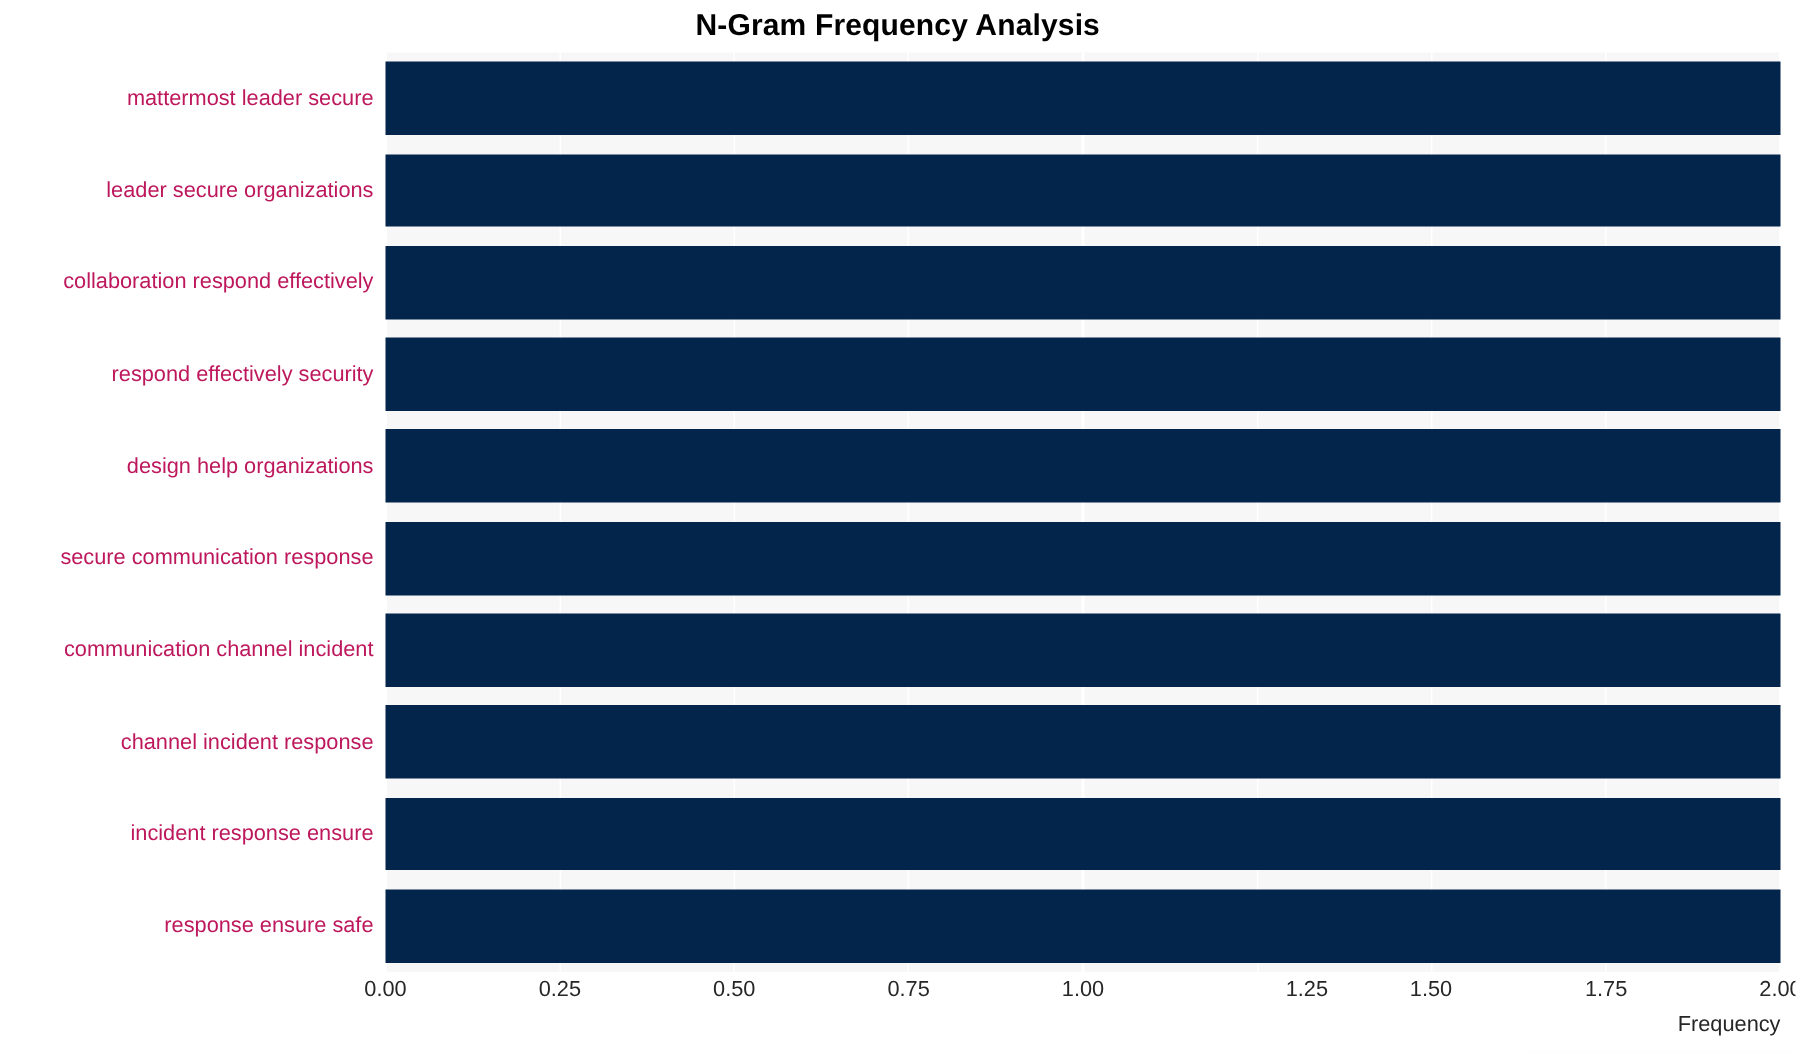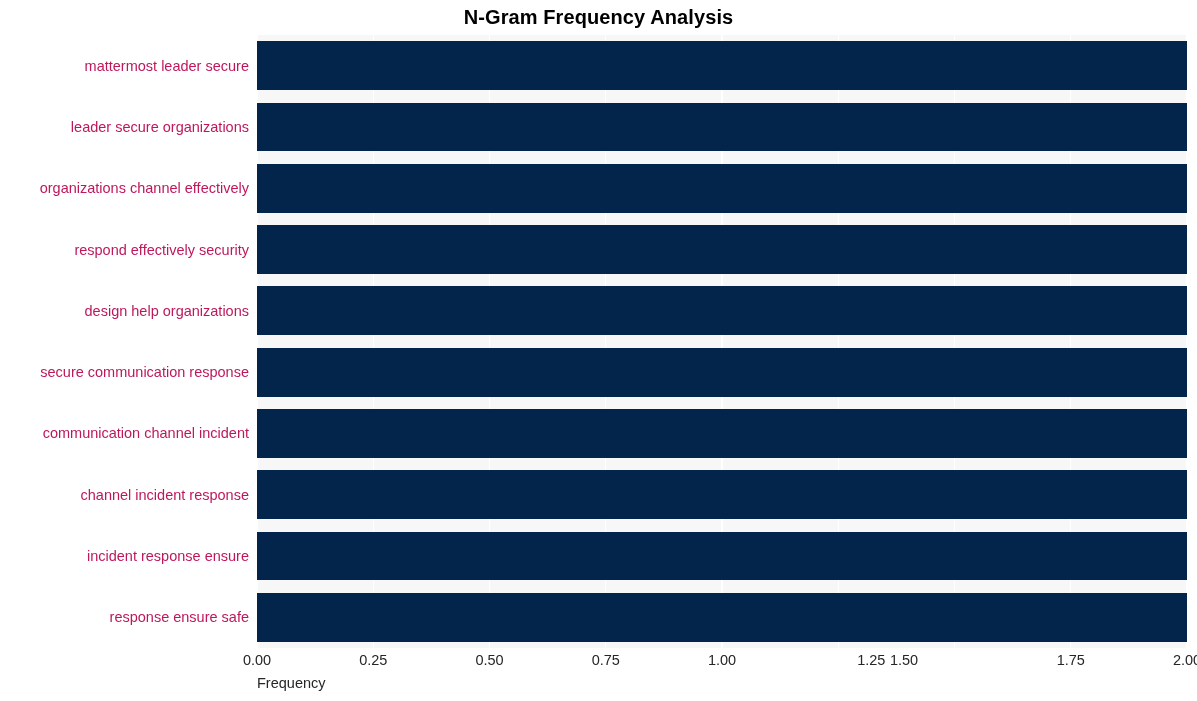--- a/index.html
+++ b/index.html
@@ -104,21 +104,21 @@
     transform: translateX(-50%);
     font-size: 14.5px;
     color: #262626;
     white-space: nowrap;
   }
   #xaxis-title {
     position: absolute;
     left: 257px;
     top: 675px;
     width: 930px;
-    text-align: left;
+    text-align: right;
     font-size: 14.5px;
     color: #262626;
   }
 </style>
 </head>
 <body>
 
 <div id="figure">
 
   <div id="chart-title">N-Gram Frequency Analysis</div>
@@ -177,37 +177,37 @@
         </div>
         <div class="bar-row" style="top: 557.983px; height: 48.7335px;">
           <div class="bar" title="response ensure safe: 2" style="width: 930px; background: rgb(3, 37, 76);"></div>
         </div>
       </div>
   </div>
 
   <div id="ylabels">
       <div class="ylabel" style="top: 23.65px;">mattermost leader secure</div>
       <div class="ylabel" style="top: 84.95px;">leader secure organizations</div>
-      <div class="ylabel" style="top: 146.25px;">organizations channel effectively</div>
+      <div class="ylabel" style="top: 146.25px;">collaboration respond effectively</div>
       <div class="ylabel" style="top: 207.55px;">respond effectively security</div>
       <div class="ylabel" style="top: 268.85px;">design help organizations</div>
       <div class="ylabel" style="top: 330.15px;">secure communication response</div>
       <div class="ylabel" style="top: 391.45px;">communication channel incident</div>
       <div class="ylabel" style="top: 452.75px;">channel incident response</div>
       <div class="ylabel" style="top: 514.05px;">incident response ensure</div>
       <div class="ylabel" style="top: 575.35px;">response ensure safe</div>
     </div>
 
   <div id="xlabels">
       <div class="xlabel" style="left: 257px;">0.00</div>
       <div class="xlabel" style="left: 373.25px;">0.25</div>
       <div class="xlabel" style="left: 489.5px;">0.50</div>
       <div class="xlabel" style="left: 605.75px;">0.75</div>
       <div class="xlabel" style="left: 722px;">1.00</div>
       <div class="xlabel" style="left: 838.25px; margin-left: 33px;">1.25</div>
-      <div class="xlabel" style="left: 904px;">1.50</div>
+      <div class="xlabel" style="left: 954px;">1.50</div>
       <div class="xlabel" style="left: 1070.75px;">1.75</div>
       <div class="xlabel" style="left: 1187px;">2.00</div>
     </div>
 
   <div id="xaxis-title">Frequency</div>
 
 </div>
 
 </body></html>

